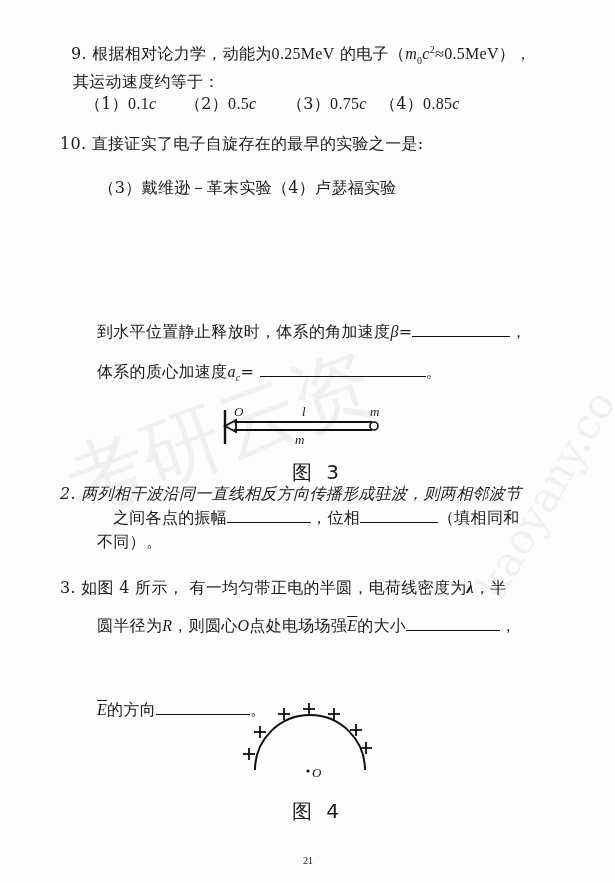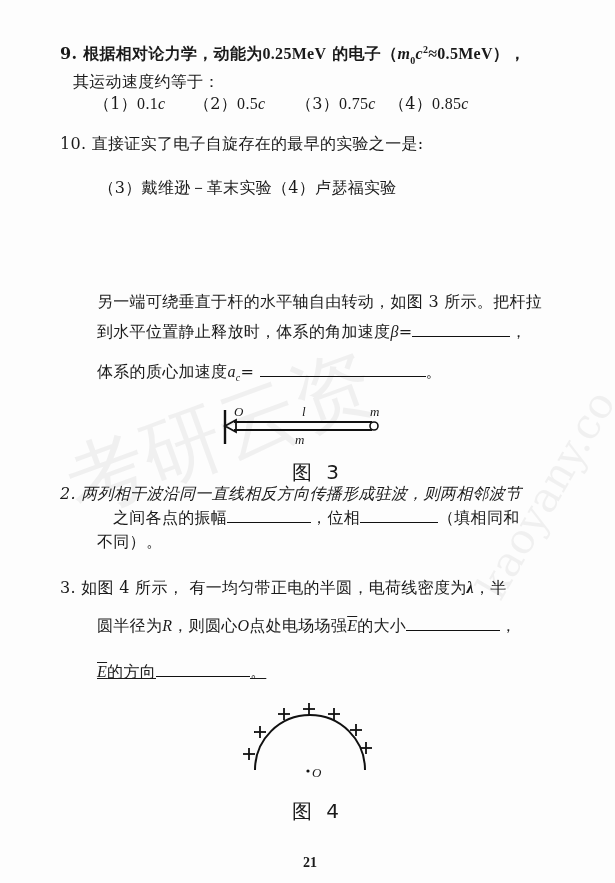--- a/index.html
+++ b/index.html
@@ -44,65 +44,62 @@
   .section-note { font-size: 15px; }
   .caption {
     position: absolute;
     font-size: 20px;
     font-family: "DejaVu Sans", sans-serif;
     letter-spacing: 4px;
   }
   .pagenum {
     position: absolute;
     font-family: "Liberation Serif", serif;
-    font-weight: bold;
-    font-size: 14px;
+    font-weight: normal;
+    font-size: 10px;
   }
   .watermark {
     position: absolute;
     color: rgba(0,0,0,0.05);
     font-family: "DejaVu Serif", serif;
     font-size: 80px;
     transform: rotate(-20deg);
     pointer-events: none;
   }
   sub, sup { font-size: 10px; }
 </style>
 </head>
 <body>
 
 <div class="page">
 
   <div class="watermark" style="left:60px; top:380px;">考研云资</div>
   <div class="watermark" style="left:430px; top:470px; font-size:42px; transform:rotate(-60deg);">kaoyany.co</div>
 
-  <div class="line" style="left:60px; top:40px;font-weight:bold;">
+  <div class="line" style="left:71px; top:40px;">
     <span>9.</span>
     <span>根据相对论力学，动能为</span><span class="math" style="font-style:normal;">0.25MeV</span>
     <span>的电子（</span><span class="math">m</span><sub class="num">0</sub><span class="math">c</span><sup class="num">2</sup><span class="math" style="font-style:normal;">≈0.5MeV</span><span>），</span>
   </div>
   <div class="line" style="left:73px; top:72px;">
     <span>其运动速度约等于：</span>
   </div>
-  <div class="line" style="left:94px; top:94px;">
+  <div class="line" style="left:85px; top:94px;">
     <span style="display:inline-block; width:100px;"><span>（1）</span><span class="num">0.1</span><span class="math">c</span></span><span style="display:inline-block; width:102px;"><span>（2）</span><span class="num">0.5</span><span class="math">c</span></span><span style="display:inline-block; width:93px;"><span>（3）</span><span class="num">0.75</span><span class="math">c</span></span><span style="display:inline-block;"><span>（4）</span><span class="num">0.85</span><span class="math">c</span></span>
   </div>
 
   <div class="line" style="left:60px; top:134px;">
     <span>10.</span>
     <span>直接证实了电子自旋存在的最早的实验之一是:</span>
   </div>
   <div class="line" style="left:80px; top:178px;">
     <span style="display:inline-block; width:192px;text-align:right;"><span>（3）</span><span>戴维逊－革末实验</span></span><span><span>（4）</span><span>卢瑟福实验</span></span>
   </div>
 
 
-  <div class="line" style="left:97px; top:292px;">
-    <span>另一端可绕垂直于杆的水平轴自由转动，如图 3 所示。把杆拉</span>
-  </div>
   <div class="line" style="left:97px; top:362px;">
     <span>体系的质心加速度</span><span class="math">a</span><sub class="math">c</sub><span>=</span>
     <span class="blank" style="width:166px;"></span><span>。</span>
   </div>
   <div class="line" style="left:97px; top:322px;">
     <span>到水平位置静止释放时，体系的角加速度</span><span class="math">β</span><span>=</span><span class="blank" style="width:98px;"></span><span>，</span>
   </div>
 
   <svg style="position:absolute; left:220px; top:408px;" width="170" height="42" viewBox="0 0 170 42">
     <line x1="5" y1="2" x2="5" y2="36" stroke="#111" stroke-width="2.4"></line>
@@ -128,21 +125,21 @@
     <span>不同）。</span>
   </div>
 
   <div class="line" style="left:60px; top:578px;">
     <span>3.</span>
     <span>如图 4 所示，  有一均匀带正电的半圆，电荷线密度为</span><b class="math">λ</b><span>，半</span>
   </div>
   <div class="line" style="left:97px; top:616px;">
     <span>圆半径为</span><span class="math">R</span><span>，则圆心</span><span class="math">O</span><span>点处电场场强</span><span class="math" style="text-decoration:overline;">E</span><span>的大小</span><span class="blank" style="width:94px;"></span><span>，</span>
   </div>
-  <div class="line" style="left:97px; top:662px;text-decoration:underline;">
+  <div class="line" style="left:97px; top:700px;">
     <span class="math" style="text-decoration:overline;">E</span><span>的方向</span><span class="blank" style="width:94px;"></span><span>。</span>
   </div>
 
   <svg style="position:absolute; left:240px; top:696px;" width="140" height="80" viewBox="0 0 140 80">
     <path d="M 15 74 A 55 55 0 0 1 125 74" fill="none" stroke="#111" stroke-width="2"></path>
     <g stroke="#111" stroke-width="1.8">
       <line x1="3" y1="58" x2="15" y2="58"></line>
         <line x1="9" y1="52" x2="9" y2="64"></line>
       <line x1="14" y1="36" x2="26" y2="36"></line>
         <line x1="20" y1="30" x2="20" y2="42"></line>

